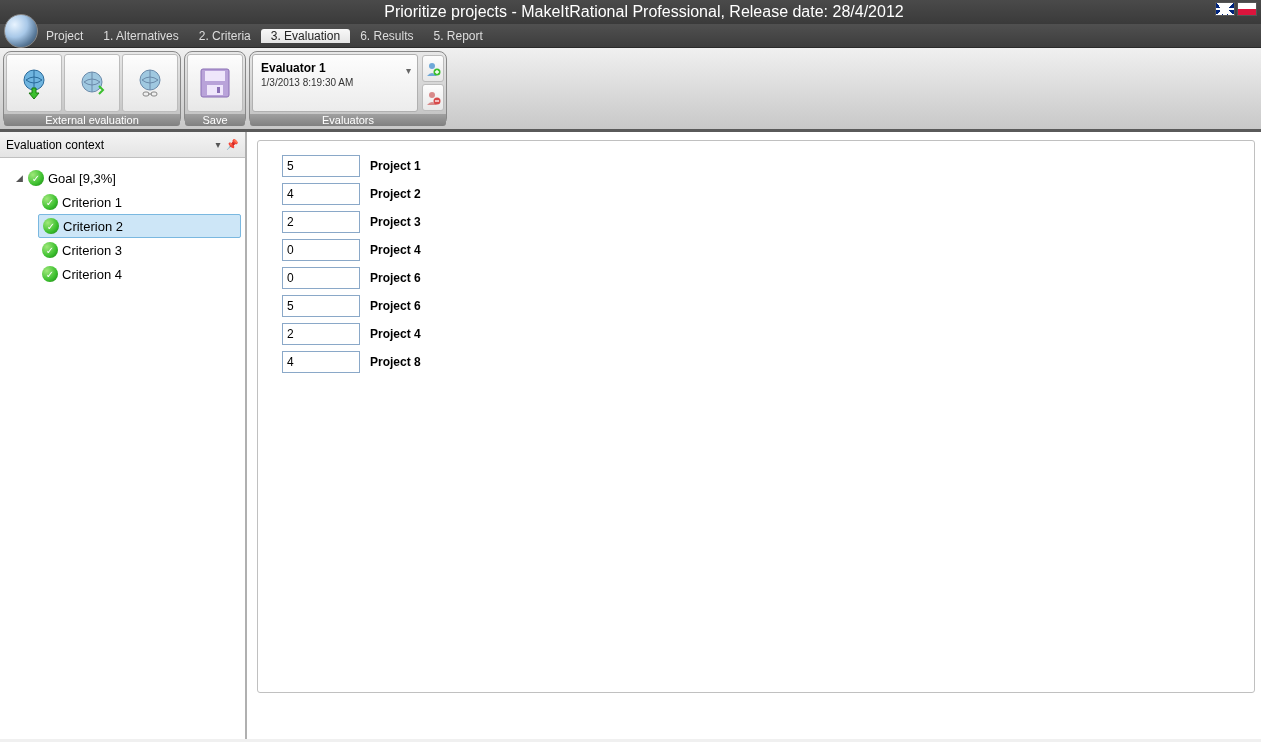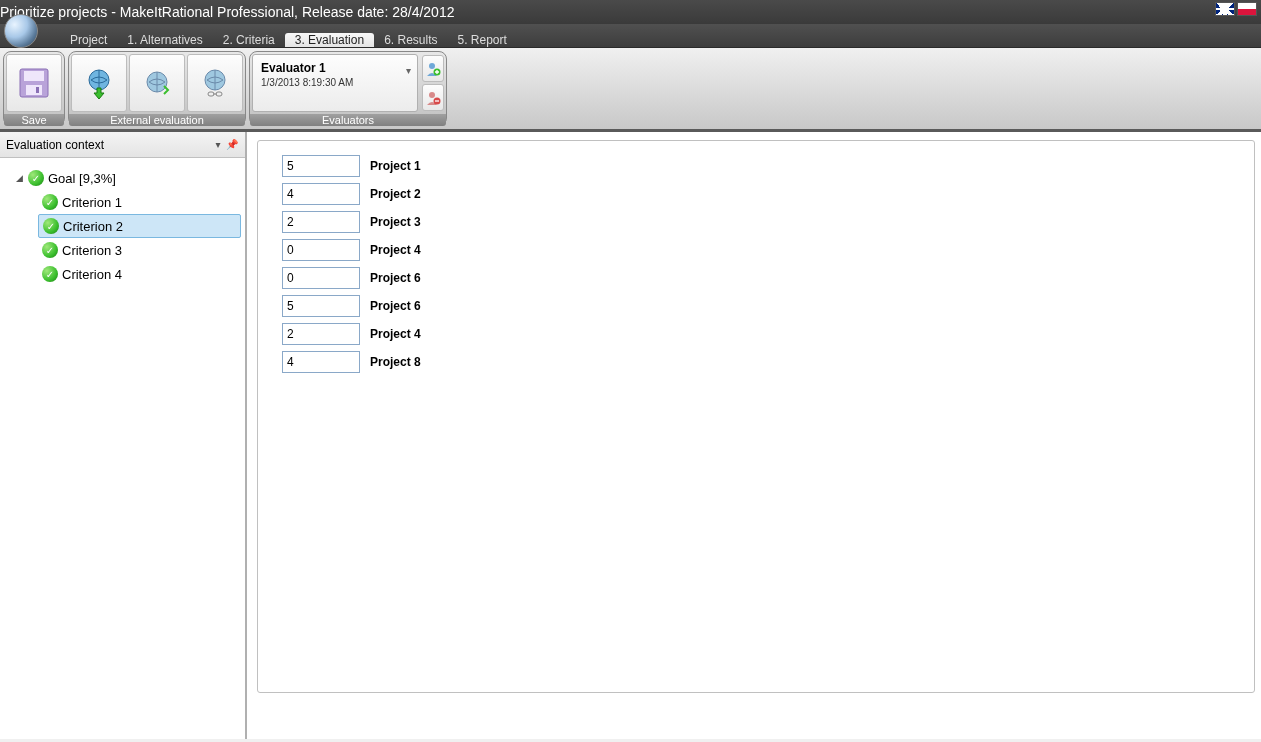--- a/index.html
+++ b/index.html
@@ -1,32 +1,32 @@
 <!DOCTYPE html>
 <html><head>
 <meta charset="utf-8">
 <style>
 * { box-sizing: border-box; margin: 0; padding: 0; font-family: "Segoe UI", Tahoma, sans-serif; }
 body { width: 1261px; height: 742px; background: #f0f0f0; overflow: hidden; }
 
-.titlebar { height: 24px; background: linear-gradient(#4a4a4a,#3a3a3a); color: #fff; font-size: 14px; display: flex; align-items: center; position: relative; }
+.titlebar { height: 24px; background: linear-gradient(#4a4a4a,#3a3a3a); color: #fff; font-size: 16px; display: flex; align-items: center; justify-content: center; position: relative; padding-left: 27px; }
 .titlebar .flags { position: absolute; right: 4px; top: 2px; display: flex; gap: 2px; }
 .flag { width: 20px; height: 14px; border: 1px solid #555; cursor: pointer; }
 .flag-uk { background: linear-gradient(to bottom,#00247d 0%,#00247d 100%); position:relative; overflow:hidden;}
 .flag-uk::before{content:"";position:absolute;inset:0;background:
   linear-gradient(45deg,transparent 40%,#fff 40%,#fff 60%,transparent 60%),
   linear-gradient(-45deg,transparent 40%,#fff 40%,#fff 60%,transparent 60%),
   linear-gradient(to right,transparent 40%,#fff 40%,#fff 60%,transparent 60%),
   linear-gradient(to bottom,transparent 40%,#fff 40%,#fff 60%,transparent 60%),
   linear-gradient(to right,transparent 45%,#cf142b 45%,#cf142b 55%,transparent 55%),
   linear-gradient(to bottom,transparent 45%,#cf142b 45%,#cf142b 55%,transparent 55%);
 }
 .flag-pl { background: linear-gradient(to bottom,#fff 0%,#fff 50%,#dc143c 50%,#dc143c 100%); }
 
-.menubar { height: 24px; background: linear-gradient(#505050,#3d3d3d); display: flex; align-items: flex-end; padding-left: 60px; position: relative; border-bottom:1px solid #2a2a2a;}
+.menubar { height: 24px; background: linear-gradient(#505050,#3d3d3d); display: flex; align-items: center; padding-left: 36px; position: relative; border-bottom:1px solid #2a2a2a;}
 .app-orb { position: absolute; left: 4px; top: -10px; width: 34px; height: 34px; border-radius: 50%;
   background: radial-gradient(circle at 30% 30%,#e8f4ff,#a8c8e8 40%,#5a7a9a 70%,#2a3a4a); border:1px solid #888; cursor:pointer;}
 .menu-item { color: #ddd; font-size: 12px; padding: 0 10px; display: flex; align-items: center; cursor: pointer; }
 .menu-item.active { background: linear-gradient(#f8f8f8,#e4e4e4); color: #222; border-radius: 3px 3px 0 0; }
 
 .ribbon { height: 84px; background: linear-gradient(#f0f0f0,#c8c8c8); display: flex; padding: 3px; gap: 3px; border-bottom:3px solid #5a5a5a;}
 .ribbon-group { background: linear-gradient(#e8e8e8,#c0c0c0); border: 1px solid #888; border-radius: 8px; display: flex; flex-direction: column; }
 .ribbon-group-body { flex: 1; display: flex; align-items: center; padding: 2px; gap: 2px; }
 .ribbon-group-label { height: 16px; font-size: 11px; color: #fff; text-align: center; background: linear-gradient(#a0a0a0,#808080); border-radius: 0 0 3px 3px; }
 .ribbon-btn { width: 56px; height: 58px; background: linear-gradient(#fdfdfd,#e8e8e8); border: 1px solid #bcbcbc; border-radius: 3px; display: flex; align-items: center; justify-content: center; cursor: pointer; }
@@ -83,34 +83,20 @@
       <div class="menu-item active">3. Evaluation</div>
       <div class="menu-item">6. Results</div>
       <div class="menu-item">5. Report</div>
     </div>
 </div>
 
 <div class="ribbon">
   <div class="ribbon-group">
     <div class="ribbon-group-body">
       <div class="ribbon-btn">
-        <svg class="ico-save" viewBox="0 0 36 36">
-          <rect x="4" y="4" width="28" height="28" rx="2" fill="#b9a3d9" stroke="#8a6fb5"></rect>
-          <rect x="8" y="6" width="20" height="10" fill="#efe6fb"></rect>
-          <rect x="10" y="20" width="16" height="10" fill="#efe6fb"></rect>
-          <rect x="20" y="22" width="3" height="6" fill="#8a6fb5"></rect>
-        </svg>
-      </div>
-    </div>
-    <div class="ribbon-group-label">Save</div>
-  </div>
-
-  <div class="ribbon-group">
-    <div class="ribbon-group-body">
-      <div class="ribbon-btn">
         <svg class="ico-globe" viewBox="0 0 34 34">
           <circle cx="17" cy="14" r="10" fill="#6fb5e0" stroke="#2a6a9a"></circle>
           <path d="M9 14 Q17 8 25 14 M9 14 Q17 20 25 14 M17 4 V24" stroke="#2a6a9a" fill="none"></path>
           <path d="M15 22 h4 v5 l3 0 -5 6 -5 -6 3 0 z" fill="#3bbf2e" stroke="#1a7a10"></path>
         </svg>
       </div>
       <div class="ribbon-btn">
         <svg class="ico-globe" viewBox="0 0 34 34">
           <circle cx="17" cy="16" r="10" fill="#9fc8e0" stroke="#6a8aaa"></circle>
           <path d="M9 16 Q17 10 25 16 M9 16 Q17 22 25 16 M17 6 V26" stroke="#6a8aaa" fill="none"></path>
@@ -121,20 +107,34 @@
         <svg class="ico-globe" viewBox="0 0 34 34">
           <circle cx="17" cy="14" r="10" fill="#9fc8e0" stroke="#6a8aaa"></circle>
           <path d="M9 14 Q17 8 25 14 M9 14 Q17 20 25 14 M17 4 V24" stroke="#6a8aaa" fill="none"></path>
           <rect x="10" y="26" width="6" height="4" rx="2" fill="none" stroke="#888"></rect>
           <rect x="18" y="26" width="6" height="4" rx="2" fill="none" stroke="#888"></rect>
           <line x1="15" y1="28" x2="19" y2="28" stroke="#888"></line>
         </svg>
       </div>
     </div>
     <div class="ribbon-group-label">External evaluation</div>
+  </div>
+
+  <div class="ribbon-group">
+    <div class="ribbon-group-body">
+      <div class="ribbon-btn">
+        <svg class="ico-save" viewBox="0 0 36 36">
+          <rect x="4" y="4" width="28" height="28" rx="2" fill="#b9a3d9" stroke="#8a6fb5"></rect>
+          <rect x="8" y="6" width="20" height="10" fill="#efe6fb"></rect>
+          <rect x="10" y="20" width="16" height="10" fill="#efe6fb"></rect>
+          <rect x="20" y="22" width="3" height="6" fill="#8a6fb5"></rect>
+        </svg>
+      </div>
+    </div>
+    <div class="ribbon-group-label">Save</div>
   </div>
 
   <div class="ribbon-group">
     <div class="ribbon-group-body">
       <div class="evaluator-card">
         <div class="name">Evaluator 1</div>
         <div class="ts">1/3/2013 8:19:30 AM</div>
         <span class="chev">▾</span>
       </div>
       <div class="side-btns">

